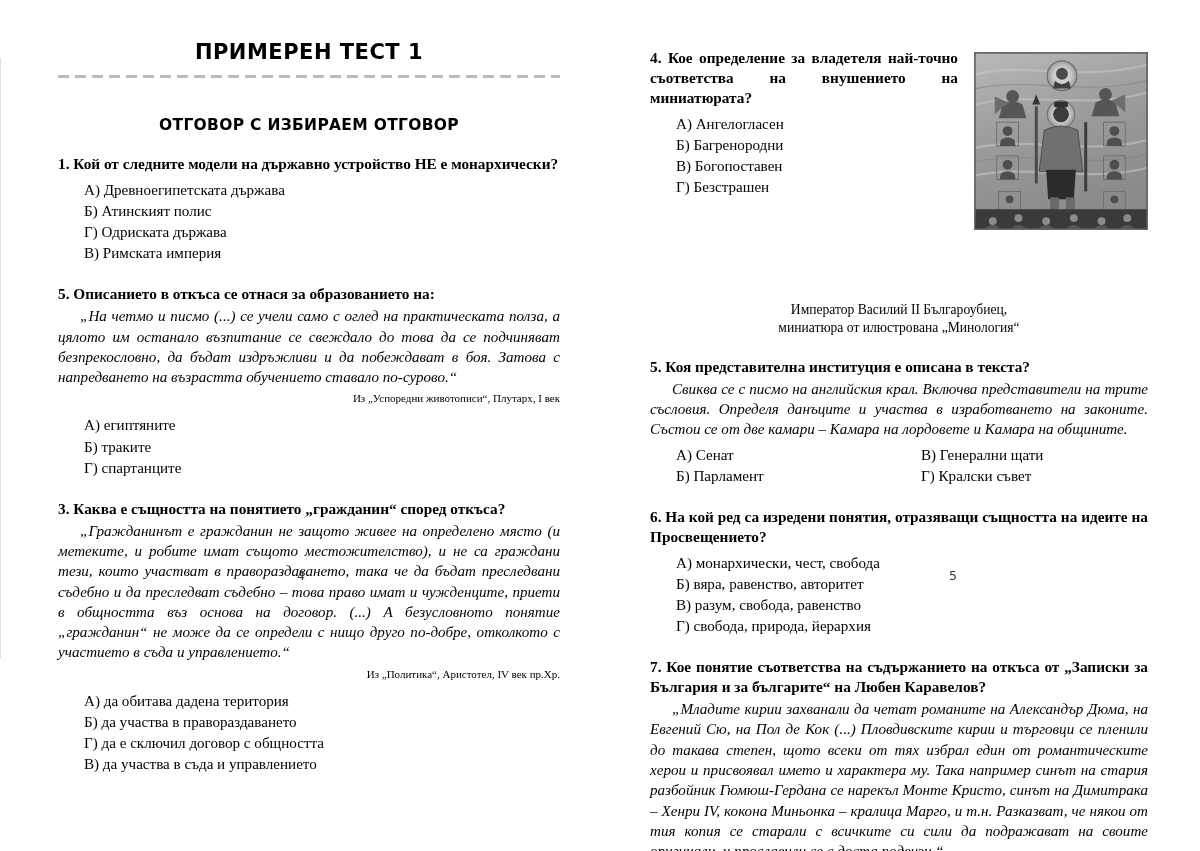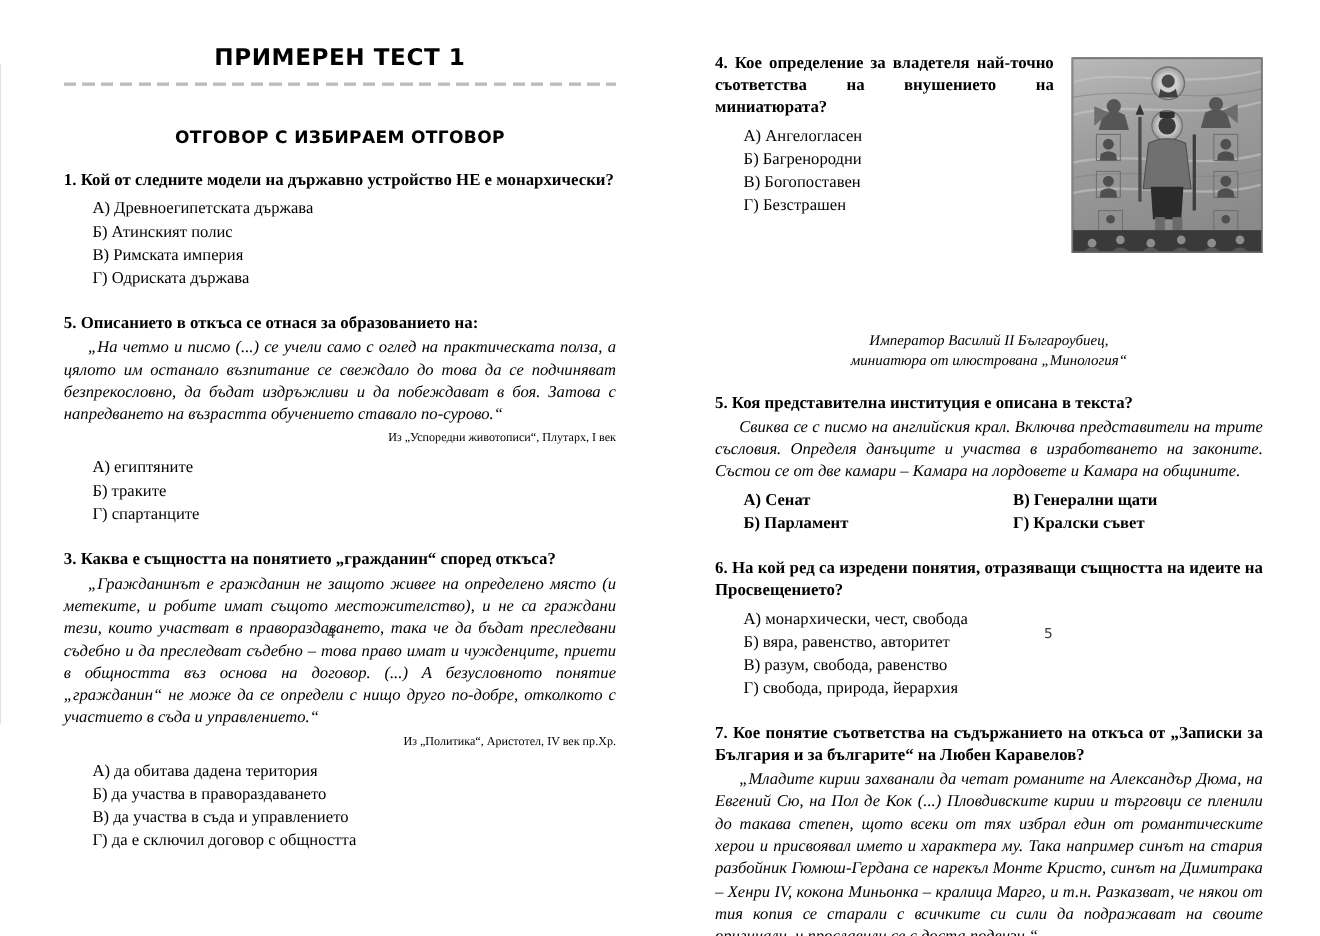--- a/index.html
+++ b/index.html
@@ -110,21 +110,21 @@
     padding: 0 0 0 26px;
     list-style: none;
     display: grid;
     grid-template-columns: 1fr 1fr;
     grid-auto-flow: column;
     grid-template-rows: repeat(2, auto);
     column-gap: 18px;
     font-size: 15.1px;
     line-height: 1.40;
   }
-  .options-grid li { margin: 0; padding: 0; font-weight: bold; }
+  .options-grid li { margin: 0; padding: 0; }
 
   
   .figure {
     float: right;
     width: 174px;
     margin: 4px 0 4px 16px;
     shape-margin: 10px;
   }
   .miniature {
     width: 174px;
@@ -137,21 +137,20 @@
     font-size: 13.6px;
     line-height: 1.32;
     text-align: center;
     margin-top: 7px;
   }
   .fig-caption span { display: block; }
 
   .caption-wrap {
     clear: both;
     text-align: center;
-    font-style: italic;
   }
 
   
   .folio {
     position: absolute;
     bottom: 42px;
     font-family: "DejaVu Sans", sans-serif;
     font-size: 12.5px;
     color: #3a3a3a;
   }
@@ -169,22 +168,22 @@
     <h1 class="test-title">ПРИМЕРЕН ТЕСТ 1</h1>
     <div class="dashed-rule"></div>
 
     <h2 class="section-title">ОТГОВОР С ИЗБИРАЕМ ОТГОВОР</h2>
 
     <div class="question">
       <p class="q-stem">1. Кой от следните модели на държавно устройство НЕ е монархически?</p>
       <ul class="options no-gap">
         <li>А) Древноегипетската държава</li>
         <li>Б) Атинският полис</li>
+        <li>Г) Одриската държава</li>
         <li>В) Римската империя</li>
-        <li>Г) Одриската държава</li>
       </ul>
     </div>
 
     <div class="question">
       <p class="q-stem">5. Описанието в откъса се отнася за образованието на:</p>
       <p class="passage">„На четмо и писмо (...) се учели само с оглед на практическата полза, а цялото им останало възпитание се свеждало до това да се подчиняват безпрекословно, да бъдат издръжливи и да побеждават в боя. Затова с напредването на възрастта обучението ставало по-сурово.“</p>
       <p class="source">Из „Успоредни животописи“, Плутарх, I век</p>
       <ul class="options">
         <li>А) египтяните</li>
         <li>Б) траките</li>
@@ -192,22 +191,22 @@
       </ul>
     </div>
 
     <div class="question">
       <p class="q-stem">3. Каква е същността на понятието „гражданин“ според откъса?</p>
       <p class="passage">„Гражданинът е гражданин не защото живее на определено място (и метеките, и робите имат същото местожителство), и не са граждани тези, които участват в правораздаването, така че да бъдат преследвани съдебно и да преследват съдебно – това право имат и чужденците, приети в общността въз основа на договор. (...) А безусловното понятие „гражданин“ не може да се определи с нищо друго по-добре, отколкото с участието в съда и управлението.“</p>
       <p class="source">Из „Политика“, Аристотел, IV век пр.Хр.</p>
       <ul class="options">
         <li>А) да обитава дадена територия</li>
         <li>Б) да участва в правораздаването</li>
+        <li>Г) да е сключил договор с общността</li>
         <li>В) да участва в съда и управлението</li>
-        <li>Г) да е сключил договор с общността</li>
       </ul>
     </div>
 
     <div class="folio folio-left">4</div>
   </div>
 
   <div class="page page-right">
 
     <div class="question" style="">
       <div class="figure">

